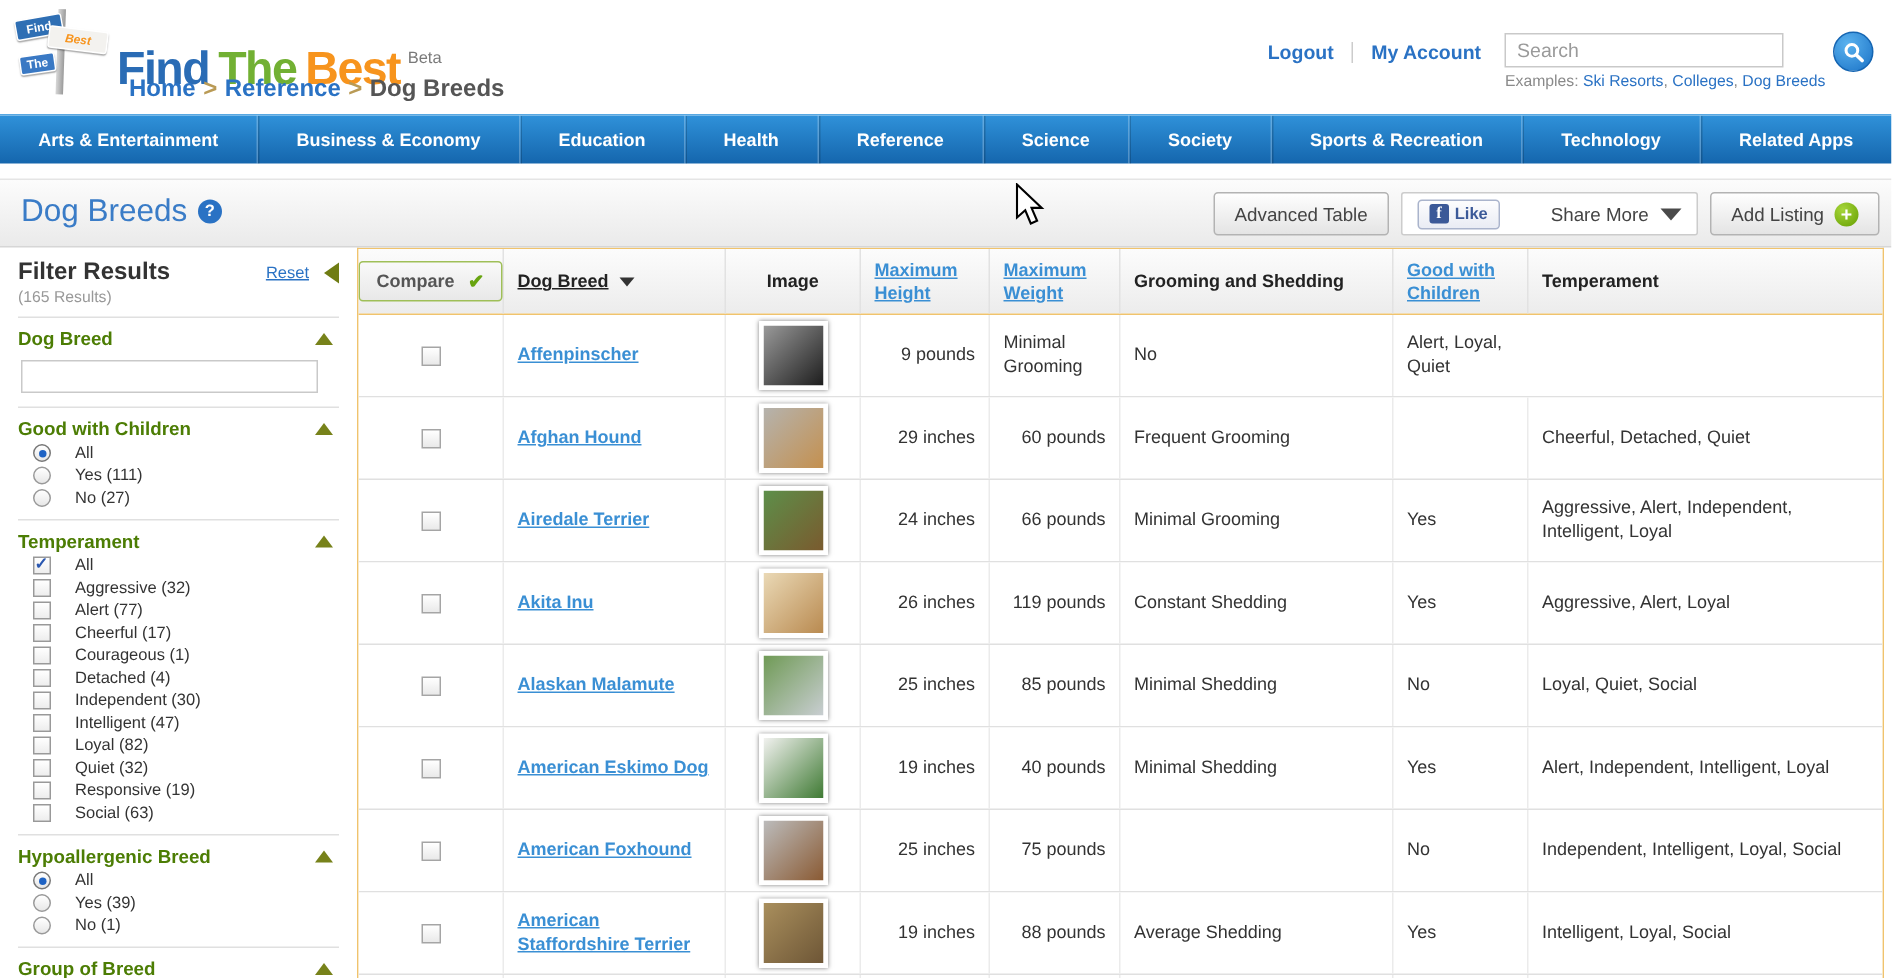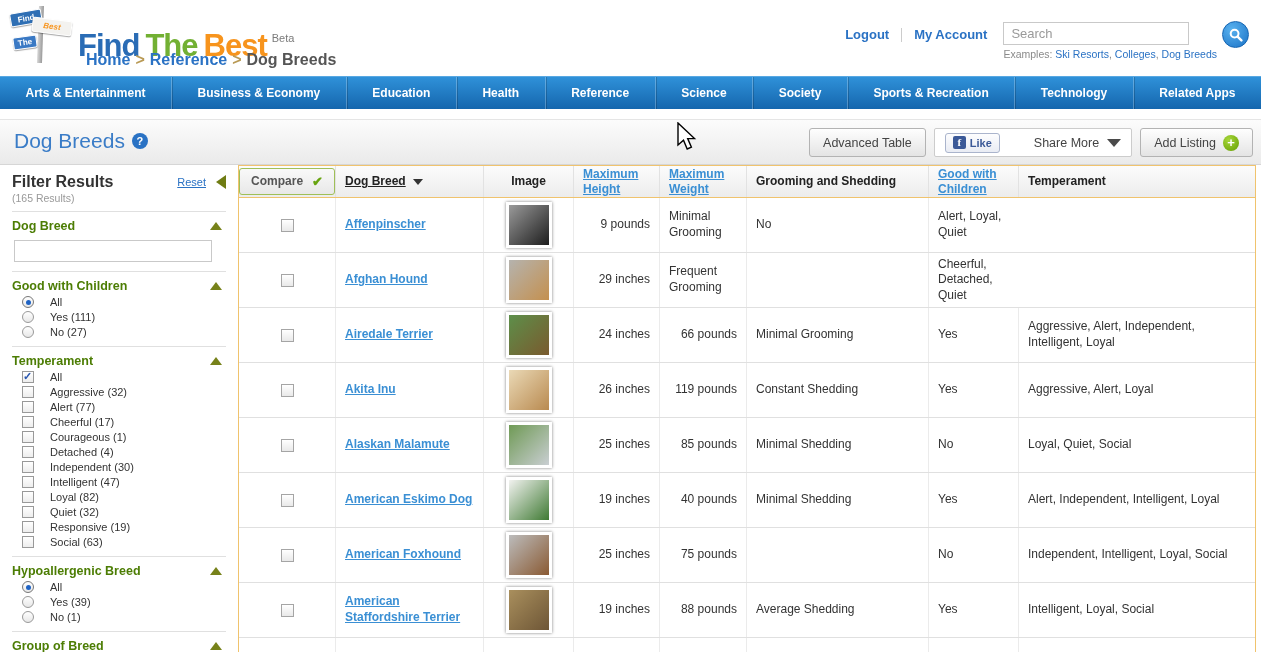--- a/index.html
+++ b/index.html
@@ -96,21 +96,21 @@
   .radio.checked::after { content:''; position:absolute; left:2.5px; top:2.5px; width:5px; height:5px;
     border-radius:50%; background:#1f63c4; }
   .checkbox { width:12px; height:12px; min-width:12px; border:1px solid #999;
     background:linear-gradient(#fff,#ededed); position:relative; }
   .checkbox.checked::after { content:'\2713'; position:absolute; left:0; top:-2px; font-size:11px;
     color:#2a57b0; font-weight:bold; }
 
   
   .table-wrap { flex:1; margin-right:5px; border:1px solid #f0c36d; border-bottom:none; overflow:hidden; }
   .table-header { display:grid; grid-template-columns:97px 148px 90px 86px 87px 182px 90px 1fr;
-    height:32px; background:linear-gradient(#fcfcfc,#ececec); border-bottom:1px solid #f0c36d; }
+    height:44px; background:linear-gradient(#fcfcfc,#ececec); border-bottom:1px solid #f0c36d; }
   .th { display:flex; align-items:center; padding:0 9px; font-size:12px; font-weight:bold; color:#222;
     border-right:1px solid #e2e2e2; line-height:1.2; }
   .th:last-child { border-right:none; }
   .th-link { color:#3a8fd4; text-decoration:underline; }
   .th-sorted { color:#222; text-decoration:underline; }
   .sort-arrow { margin-left:7px; width:0; height:0; border-left:5px solid transparent;
     border-right:5px solid transparent; border-top:6px solid #333; }
   .compare-btn { display:inline-flex; align-items:center; gap:9px; height:27px; padding:0 11px;
     border:1px solid #9fbf58; border-radius:3px; background:linear-gradient(#f9f9f9,#e8e8e8);
     font-size:12px; color:#555; cursor:pointer; }
@@ -374,20 +374,21 @@
           <div class="td c0">
             <span class="row-checkbox"></span>
           </div>
           <div class="td c1">
             <a class="breed-link">Afghan Hound</a>
           </div>
           <div class="td c2">
             <span class="photo" style="background: linear-gradient(135deg, rgb(181, 179, 174), rgb(196, 144, 79));"></span>
           </div>
           <div class="td c3 num">29 inches</div>
+          <div class="td c4 num">60 pounds</div>
           <div class="td c5">Frequent Grooming</div>
           <div class="td c6"></div>
           <div class="td c7">Cheerful, Detached, Quiet</div>
         </div>
         <div class="trow">
           <div class="td c0">
             <span class="row-checkbox"></span>
           </div>
           <div class="td c1">
             <a class="breed-link">Airedale Terrier</a>

